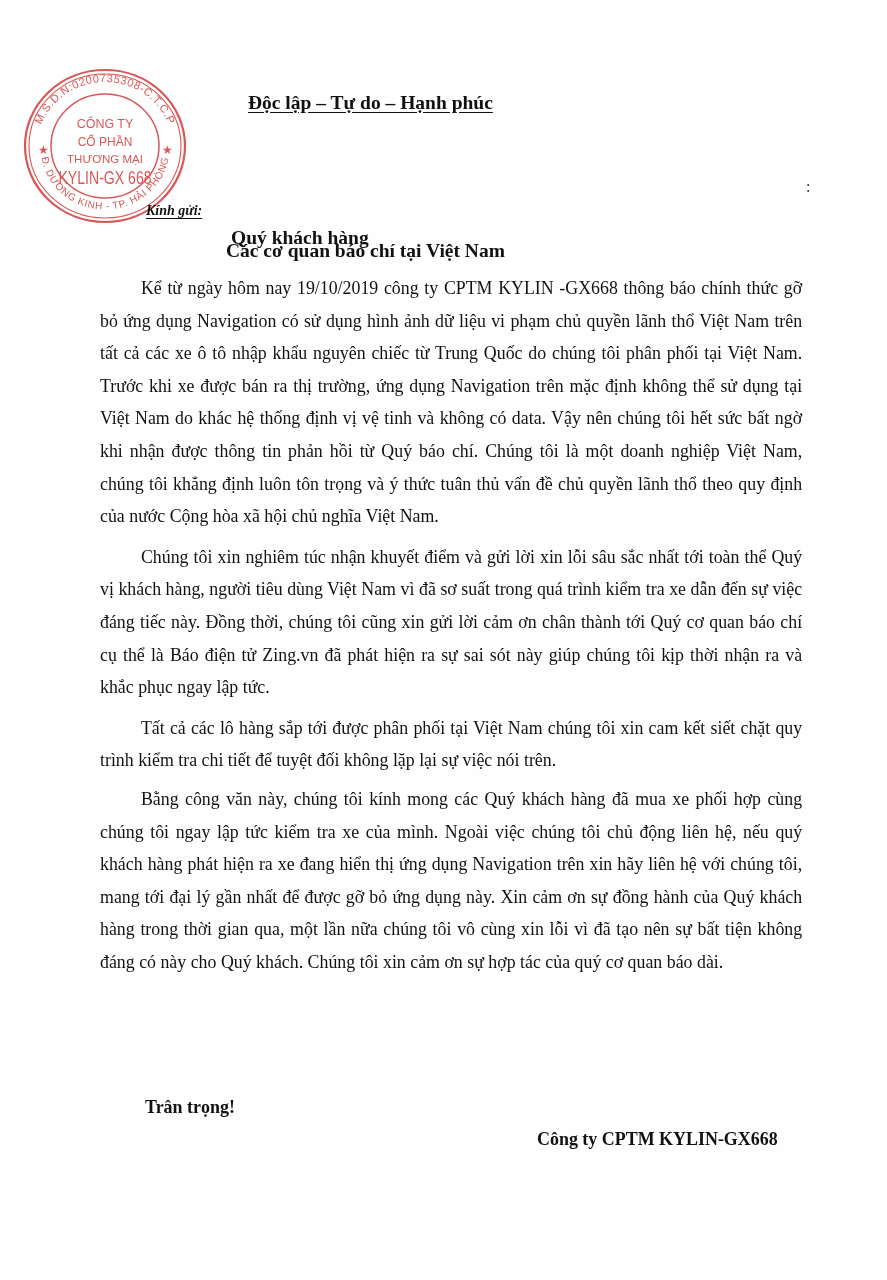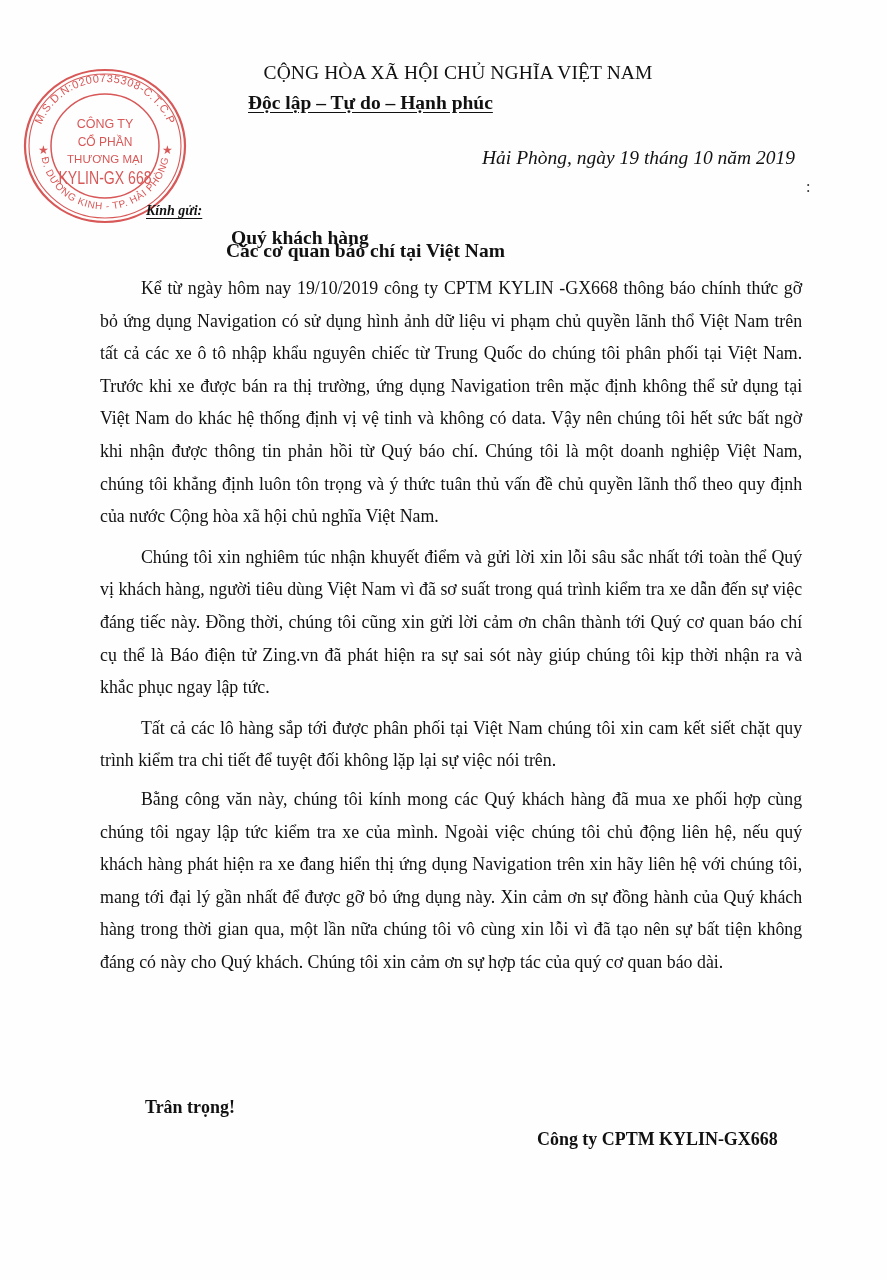--- a/index.html
+++ b/index.html
@@ -162,23 +162,21 @@
       <text x="142" y="88" font-size="12" fill="#d23a3a" font-family="DejaVu Sans, sans-serif">★</text>
       <g font-family="Liberation Sans, DejaVu Sans, sans-serif" fill="#d23a3a" text-anchor="middle">
         <text x="85" y="62" font-size="12.5">CÔNG TY</text>
         <text x="85" y="80" font-size="12">CỔ PHẦN</text>
         <text x="85" y="97" font-size="11.5">THƯƠNG MẠI</text>
         <text x="85" y="118" font-size="16" transform="translate(85 118) scale(0.88 1.15) translate(-85 -118)">KYLIN-GX 668</text>
       </g>
     </svg>
   </div>
 
-  <div class="national-title">CỘNG HÒA XÃ HỘI CHỦ NGHĨA VIỆT NAM</div>
   <div class="national-motto">Độc lập – Tự do – Hạnh phúc</div>
-  <div class="place-date">Hải Phòng, ngày 19 tháng 10 năm 2019</div>
   <div class="stray-mark">:</div>
 
   <div class="recipient-label">Kính gửi:</div>
   <div class="recipient-1">Quý khách hàng</div>
   <div class="recipient-2">Các cơ quan báo chí tại Việt Nam</div>
 
   <div class="body-text">
     <p>Kể từ ngày hôm nay 19/10/2019 công ty CPTM KYLIN -GX668 thông báo chính thức gỡ bỏ ứng dụng Navigation có sử dụng hình ảnh dữ liệu vi phạm chủ quyền lãnh thổ Việt Nam trên tất cả các xe ô tô nhập khẩu nguyên chiếc từ Trung Quốc do chúng tôi phân phối tại Việt Nam. Trước khi xe được bán ra thị trường, ứng dụng Navigation trên mặc định không thể sử dụng tại Việt Nam do khác hệ thống định vị vệ tinh và không có data. Vậy nên chúng tôi hết sức bất ngờ khi nhận được thông tin phản hồi từ Quý báo chí. Chúng tôi là một doanh nghiệp Việt Nam, chúng tôi khẳng định luôn tôn trọng và ý thức tuân thủ vấn đề chủ quyền lãnh thổ theo quy định của nước Cộng hòa xã hội chủ nghĩa Việt Nam.</p>
     <p>Chúng tôi xin nghiêm túc nhận khuyết điểm và gửi lời xin lỗi sâu sắc nhất tới toàn thể Quý vị khách hàng, người tiêu dùng Việt Nam vì đã sơ suất trong quá trình kiểm tra xe dẫn đến sự việc đáng tiếc này. Đồng thời, chúng tôi cũng xin gửi lời cảm ơn chân thành tới Quý cơ quan báo chí cụ thể là Báo điện tử Zing.vn đã phát hiện ra sự sai sót này giúp chúng tôi kịp thời nhận ra và khắc phục ngay lập tức.</p>
     <p class="tight">Tất cả các lô hàng sắp tới được phân phối tại Việt Nam chúng tôi xin cam kết siết chặt quy trình kiểm tra chi tiết để tuyệt đối không lặp lại sự việc nói trên.</p>

